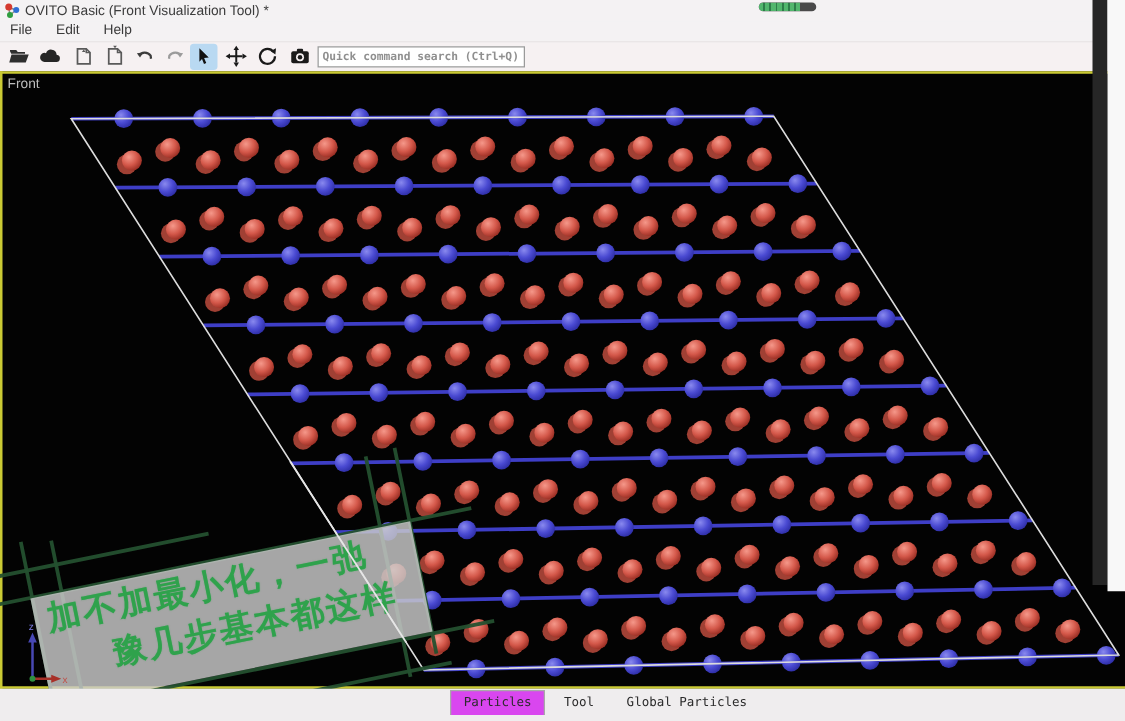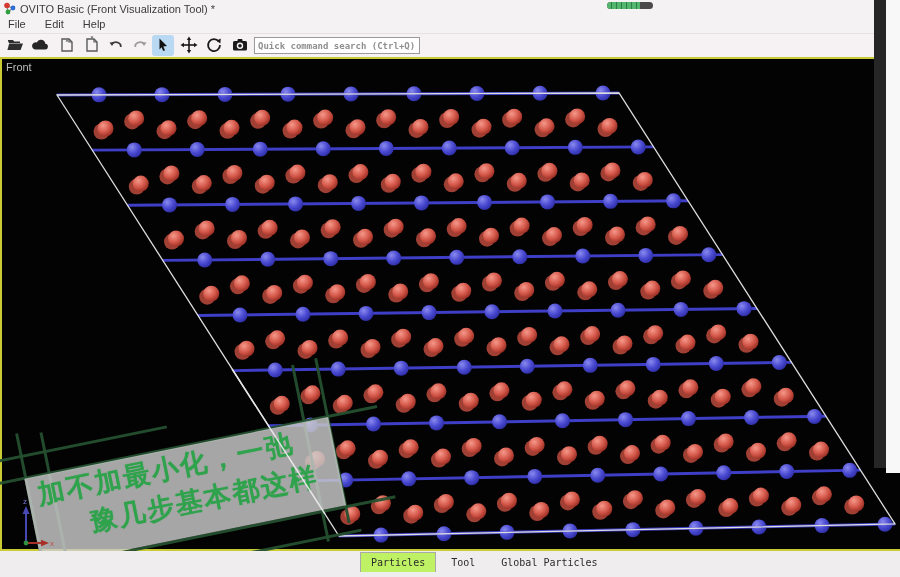--- a/index.html
+++ b/index.html
@@ -50,21 +50,21 @@
 
   
   .scrollstrip{position:absolute;left:874px;top:0;width:12px;height:468px;background:#262626;z-index:6;}
   .panel-sliver{position:absolute;left:886px;top:0;width:14px;height:473px;background:#f8f8f8;z-index:6;}
 
   
   .bottombar{position:absolute;left:0;top:551px;width:900px;height:26px;background:#efedee;z-index:6;}
   .tabs{position:absolute;left:360px;top:2px;display:flex;align-items:flex-start;
     font-family:"DejaVu Sans Mono",monospace;font-size:10px;color:#2b2b2b;}
   .tab{padding:3px 10px 4px 10px;margin-right:4px;border:1px solid transparent;}
-  .tab.active{background:#bef264;border:1px solid #a9a9a9;border-bottom:none;margin-top:-1px;
+  .tab.active{background:#d946ef;border:1px solid #a9a9a9;border-bottom:none;margin-top:-1px;
     padding-top:4px;}
 </style>
 </head>
 <body>
 
 <div class="window">
 
   <div class="titlebar">
     <svg class="logo" width="13" height="13" viewBox="0 0 13 13">
       <line x1="4" y1="4" x2="10" y2="6" stroke="#888" stroke-width="1.2"></line>

